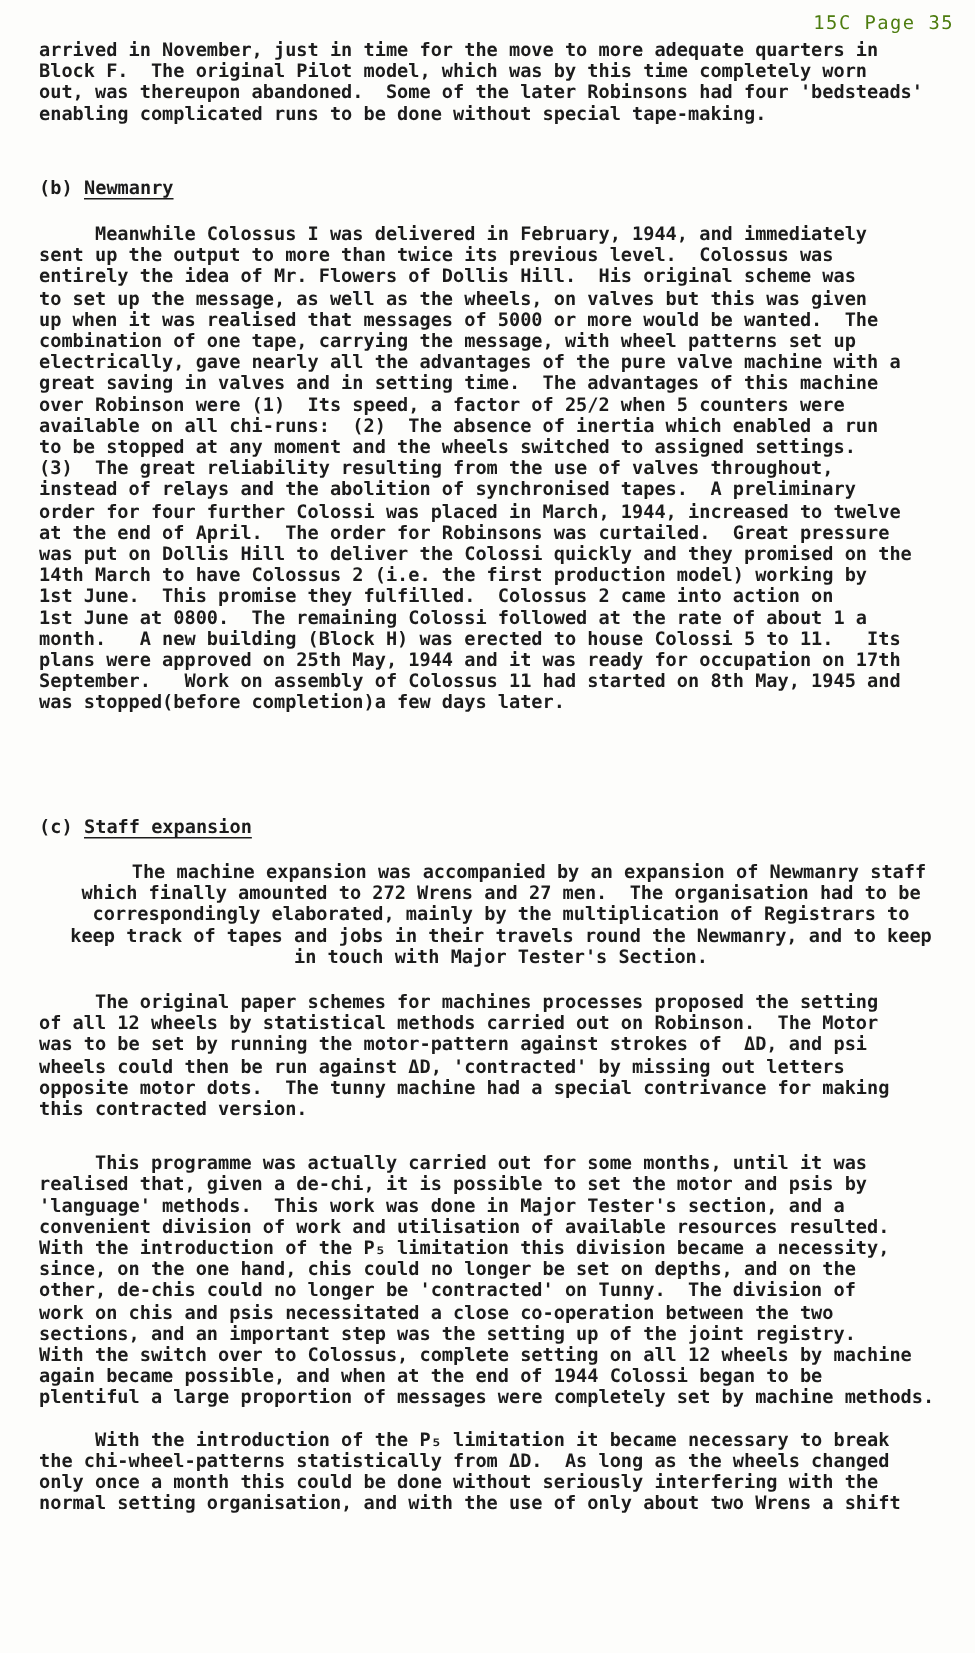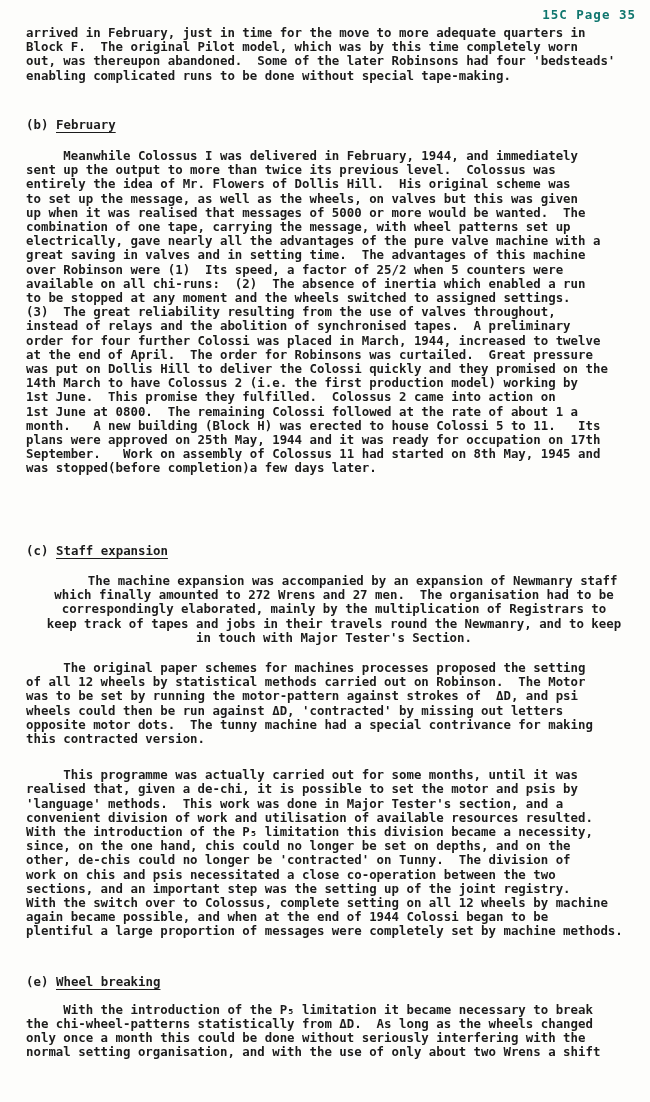--- a/index.html
+++ b/index.html
@@ -14,23 +14,23 @@
     background: #fdfdfb;
     overflow: hidden;
     font-family: "DejaVu Sans Mono", "Liberation Mono", monospace;
     color: #1c1c1c;
   }
   .page-header {
     position: absolute;
     top: 7px;
     right: 14px;
     font-size: 12.5px;
-    font-weight: 700;
+    font-weight: 400;
     letter-spacing: 1px;
-    color: #0f766e;
+    color: #4d7c0f;
     white-space: pre;
   }
   .body {
     position: absolute;
     left: 26px;
     top: 26px;
     width: 616px;
     font-size: 12.4px;
     line-height: 14.2px;
     font-weight: 700;
@@ -67,26 +67,26 @@
 </style>
 </head>
 <body>
 
 <div class="page">
 
   <div class="page-header">15C Page 35</div>
 
   <div class="body">
 
-    <p class="para">arrived in February, just in time for the move to more adequate quarters in
+    <p class="para">arrived in November, just in time for the move to more adequate quarters in
 Block F.  The original Pilot model, which was by this time completely worn
 out, was thereupon abandoned.  Some of the later Robinsons had four 'bedsteads'
 enabling complicated runs to be done without special tape-making.</p>
 
-    <h2 class="heading mt-h-b"><span class="h-label">(b)</span><span class="u">February</span></h2>
+    <h2 class="heading mt-h-b"><span class="h-label">(b)</span><span class="u">Newmanry</span></h2>
 
     <p class="para mt-p-b">     Meanwhile Colossus I was delivered in February, 1944, and immediately
 sent up the output to more than twice its previous level.  Colossus was
 entirely the idea of Mr. Flowers of Dollis Hill.  His original scheme was
 to set up the message, as well as the wheels, on valves but this was given
 up when it was realised that messages of 5000 or more would be wanted.  The
 combination of one tape, carrying the message, with wheel patterns set up
 electrically, gave nearly all the advantages of the pure valve machine with a
 great saving in valves and in setting time.  The advantages of this machine
 over Robinson were (1)  Its speed, a factor of 25/2 when 5 counters were
@@ -127,21 +127,20 @@
 convenient division of work and utilisation of available resources resulted.
 With the introduction of the P₅ limitation this division became a necessity,
 since, on the one hand, chis could no longer be set on depths, and on the
 other, de-chis could no longer be 'contracted' on Tunny.  The division of
 work on chis and psis necessitated a close co-operation between the two
 sections, and an important step was the setting up of the joint registry.
 With the switch over to Colossus, complete setting on all 12 wheels by machine
 again became possible, and when at the end of 1944 Colossi began to be
 plentiful a large proportion of messages were completely set by machine methods.</p>
 
-    <h2 class="heading mt-h-e"><span class="h-label">(e)</span><span class="u">Wheel breaking</span></h2>
 
     <p class="para mt-p-e">     With the introduction of the P₅ limitation it became necessary to break
 the chi-wheel-patterns statistically from ΔD.  As long as the wheels changed
 only once a month this could be done without seriously interfering with the
 normal setting organisation, and with the use of only about two Wrens a shift</p>
 
   </div>
 </div>
 
 </body></html>

